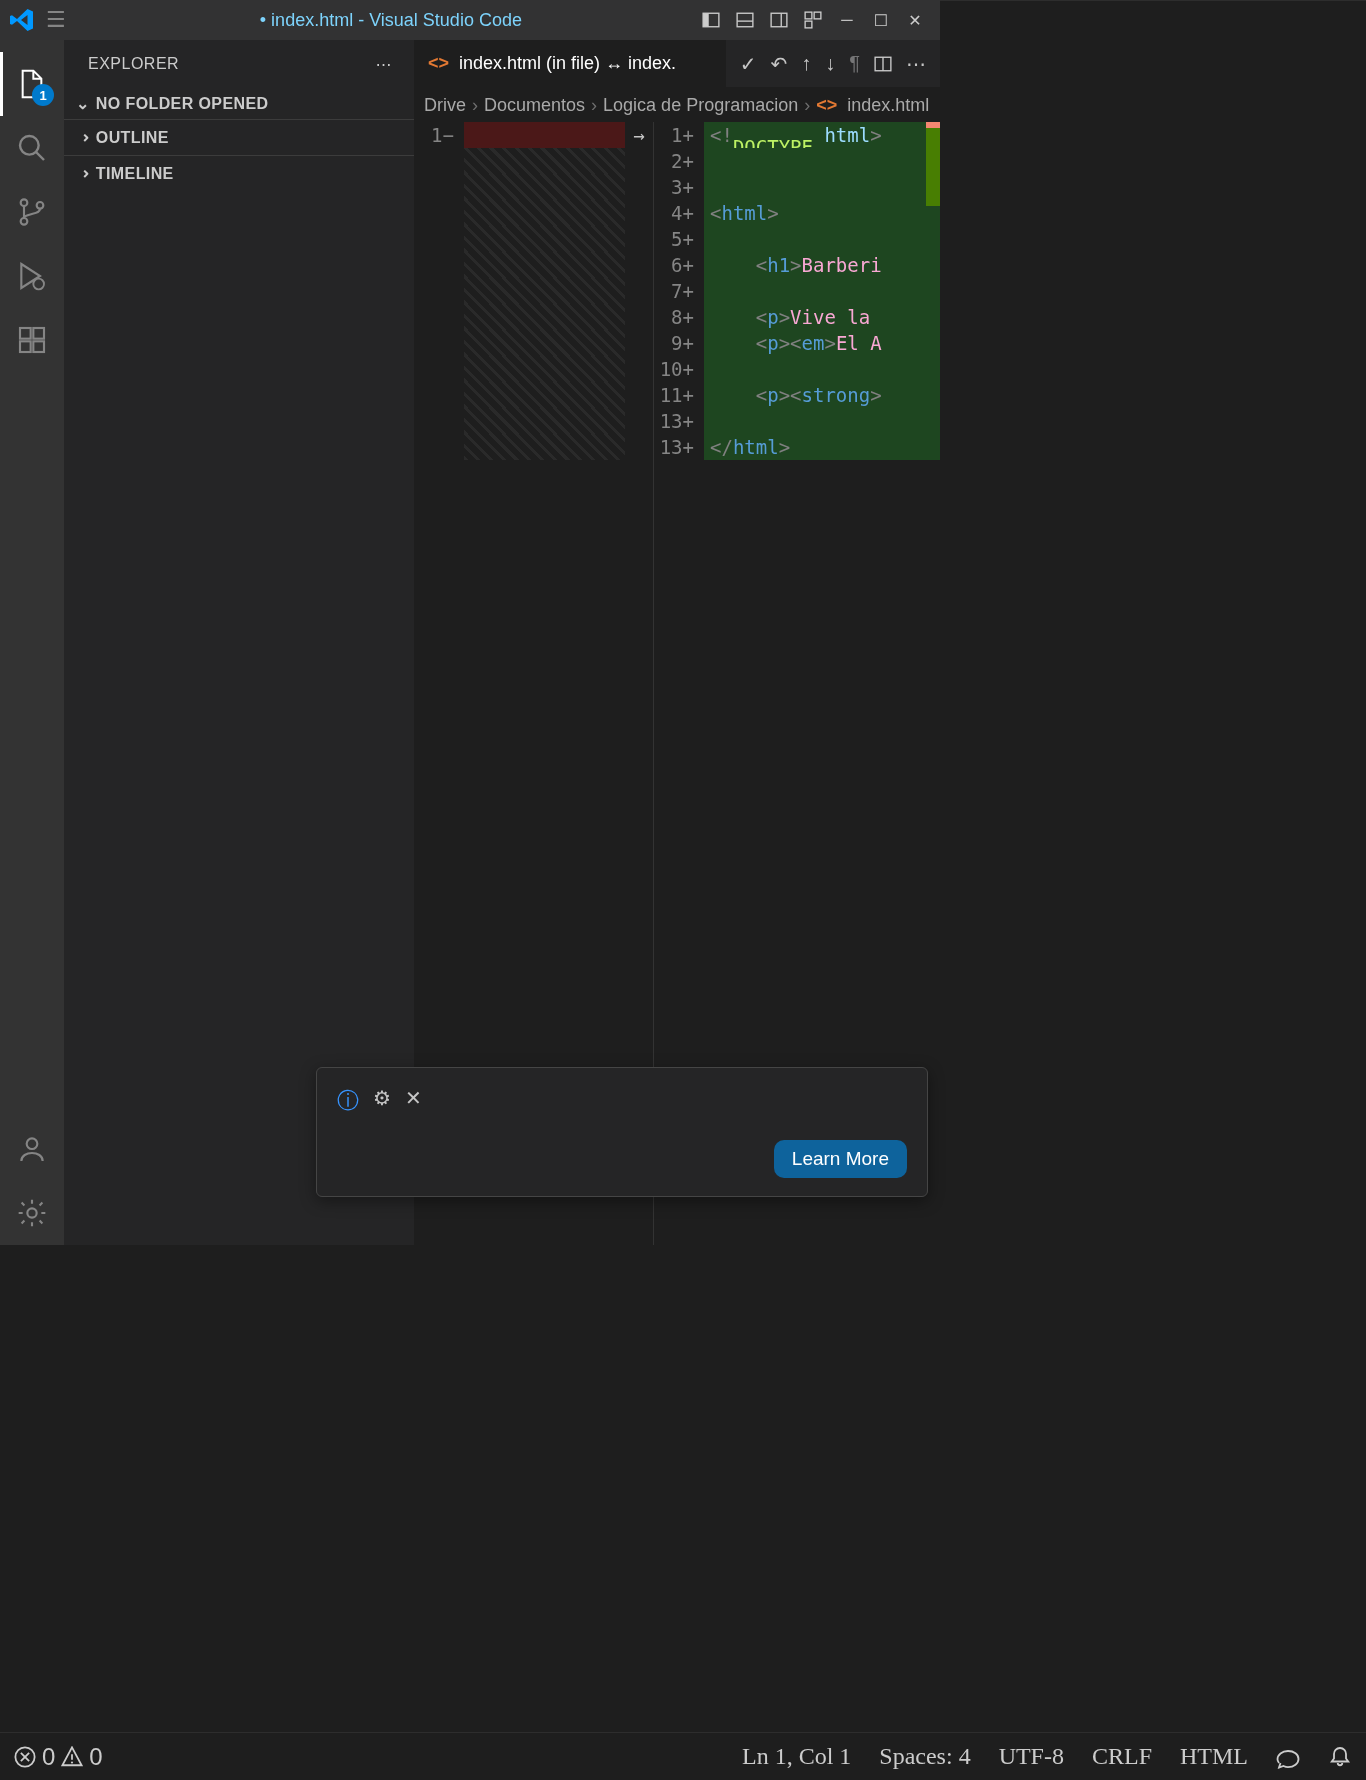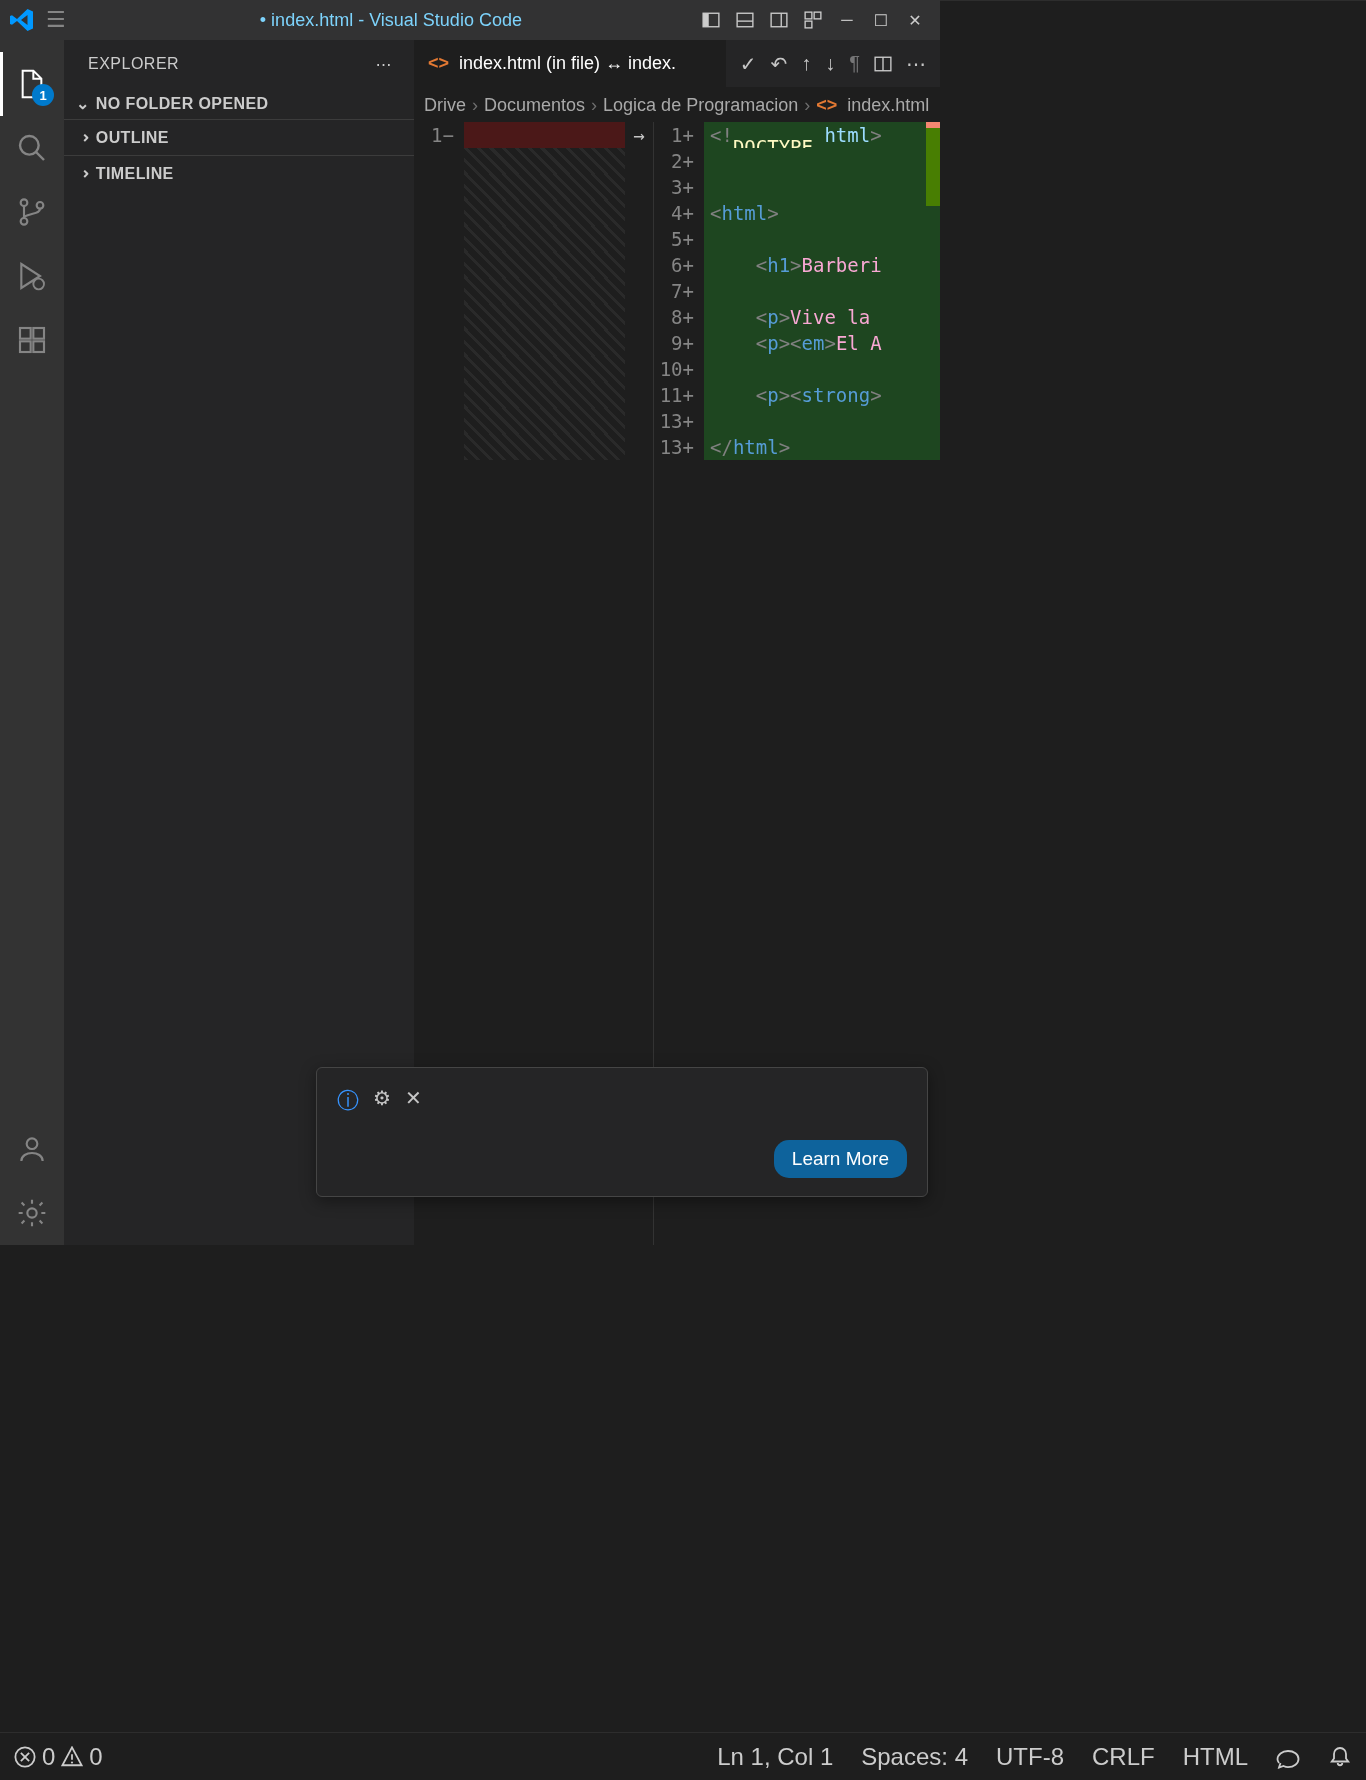--- a/index.html
+++ b/index.html
@@ -122,49 +122,49 @@
 .diff-left .code-row.removed .content-area { background: #4b1818; flex:1; height:100%;}
 .diff-left .hatch {
   flex: 1; height: 100%;
   background-image: repeating-linear-gradient(45deg, #2a2a2a 0, #2a2a2a 3px, #1e1e1e 3px, #1e1e1e 9px);
 }
 .diff-left .arrow-col { width: 28px; display:flex; align-items:center; justify-content:center; color:#c5c5c5; height: 26px;}
 .diff-right .code-row.added .content-area { background: #1e4620; flex:1; height:100%; display:flex; align-items:center; padding-left: 6px; white-space: pre;}
 .diff-right .content-area { flex:1; height:100%; display:flex; align-items:center; padding-left: 6px; white-space: pre; color: #d4d4d4;}
 .tk-bracket { color: #808080; }
 .tk-tag { color: #569cd6; }
-.tk-doctype { color: #fef9c3; margin-top: 24px; }
+.tk-doctype { color: #bef264; margin-top: 24px; }
 .tk-text { color: #f9a8d4; }
 .tk-attr { color: #9cdcfe; }
 .minimap-overview { position: absolute; right:0; top:0; width: 14px; height: 340px; }
 .minimap-overview .mark-r { position:absolute; right:0; width:14px; height:6px; background:#f48771;}
 .minimap-overview .mark-g { position:absolute; right:0; width:14px; height:6px; background:#487e02;}
 .notification {
   position: absolute; bottom: 48px; right: 12px; width: 612px;
   background: #252526; border: 1px solid #454545; border-radius: 6px;
   padding: 18px 20px; z-index: 30; box-shadow: 0 4px 16px rgba(0,0,0,0.4);
 }
 .notification .notif-top { display: flex; gap: 14px; align-items: flex-start;}
 .notification .info-icon { color: #3794ff; font-size: 22px; flex-shrink: 0;}
 .notification .notif-msg { flex: 1; color: #cccccc; font-size: 19px; line-height: 1.5;}
 .notification .notif-ctrls { display: flex; gap: 14px; color: #c5c5c5; font-size: 20px;}
 .notification .notif-ctrls span { cursor: pointer;}
 .notification .notif-bottom { display: flex; justify-content: flex-end; margin-top: 24px;}
 .notification .learn-btn {
   background: #0e639c; color: #fff; border: none; padding: 8px 18px;
-  font-size: 19px; border-radius: 15px; cursor: pointer;
+  font-size: 19px; border-radius: 10px; cursor: pointer;
 }
 .statusbar-full {
   position: absolute; bottom: 0; left: 0; right: 0; height: 48px;
   background: #1e1e1e; border-top: 1px solid #2d2d2d;
   display: flex; align-items: center; padding: 0 14px; gap: 22px;
   color: #cccccc; font-size: 24px; z-index: 50;
 }
 .statusbar-full .sb-left { display: flex; gap: 14px; align-items: center;}
-.statusbar-full .sb-right { margin-left: auto; display: flex; gap: 28px; align-items: center;}
+.statusbar-full .sb-right { margin-left: auto; display: flex; gap: 28px; align-items: center; font-family: Liberation Serif, serif;}
 .statusbar-full .sb-item { cursor: pointer; display:flex; align-items:center; gap:6px;}
 .underlay {
   position: absolute; inset: 0; background: #1e1e1e; border-top: 1px solid #2d2d2d;
   z-index: 1;
 }
 svg { display: block; }
 </style>
 </head>
 <body>
 

